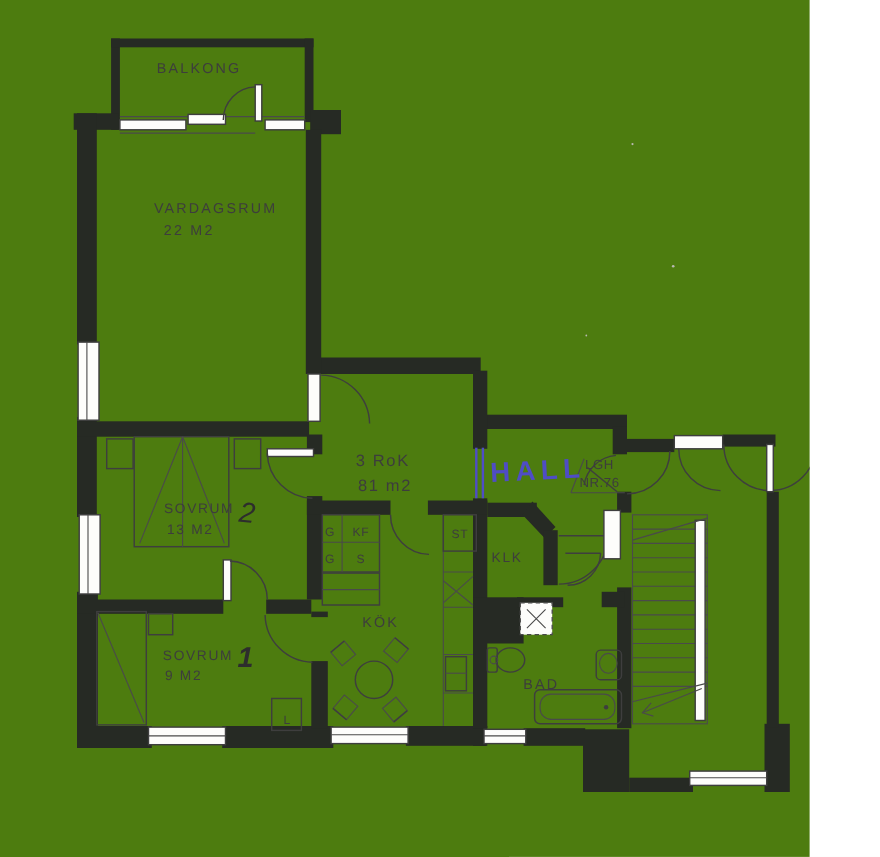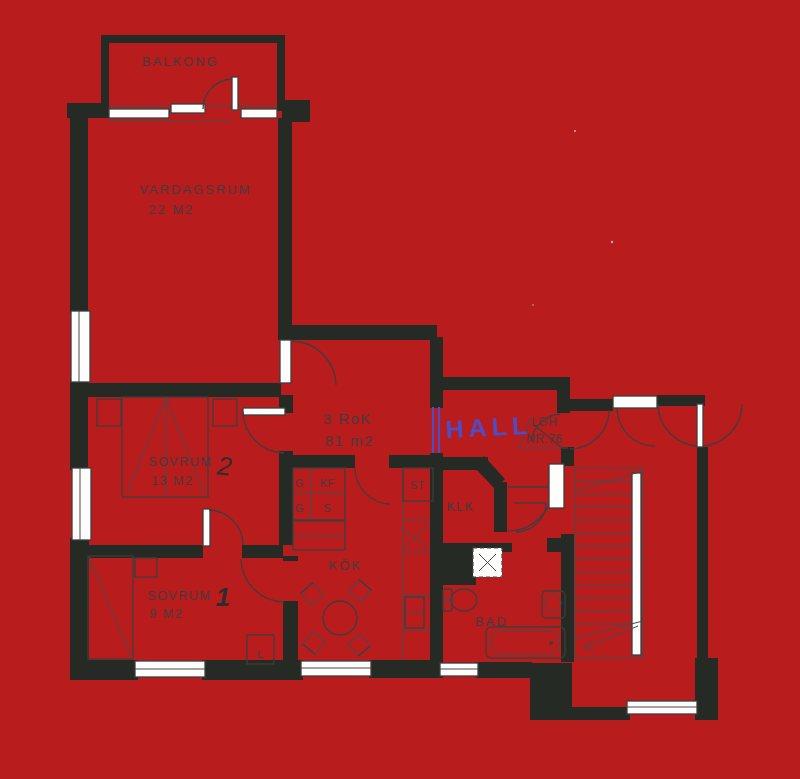--- a/index.html
+++ b/index.html
@@ -1,16 +1,16 @@
 <!DOCTYPE html>
 <html><head>
 <meta charset="utf-8">
 <style>
   html,body{margin:0;padding:0;background:#ffffff;}
-  .page{width:800px;height:779px;background:#b91c1c;position:relative;overflow:hidden;}
+  .page{width:736px;height:779px;background:#4d7c0f;position:relative;overflow:hidden;}
   svg{display:block;}
   .w{fill:#262a24;stroke:none;}
   .ln{stroke:#3e3e3e;stroke-width:1.3;fill:none;}
   .lnt{stroke:#4a4a4a;stroke-width:1;fill:none;}
   .wh{fill:#fdfdfb;stroke:#3e3e3e;stroke-width:1.3;}
   .dash{stroke:#4a4a4a;stroke-width:1.2;fill:#fdfdfb;stroke-dasharray:4 3;}
   .ink{stroke:#4f4dc5;stroke-width:2.2;fill:none;}
   text{font-family:"Liberation Sans", sans-serif;fill:#3d3d3d;}
   .t-room{font-size:13px;letter-spacing:2px;}
   .t-big{font-size:15px;letter-spacing:1.5px;}

